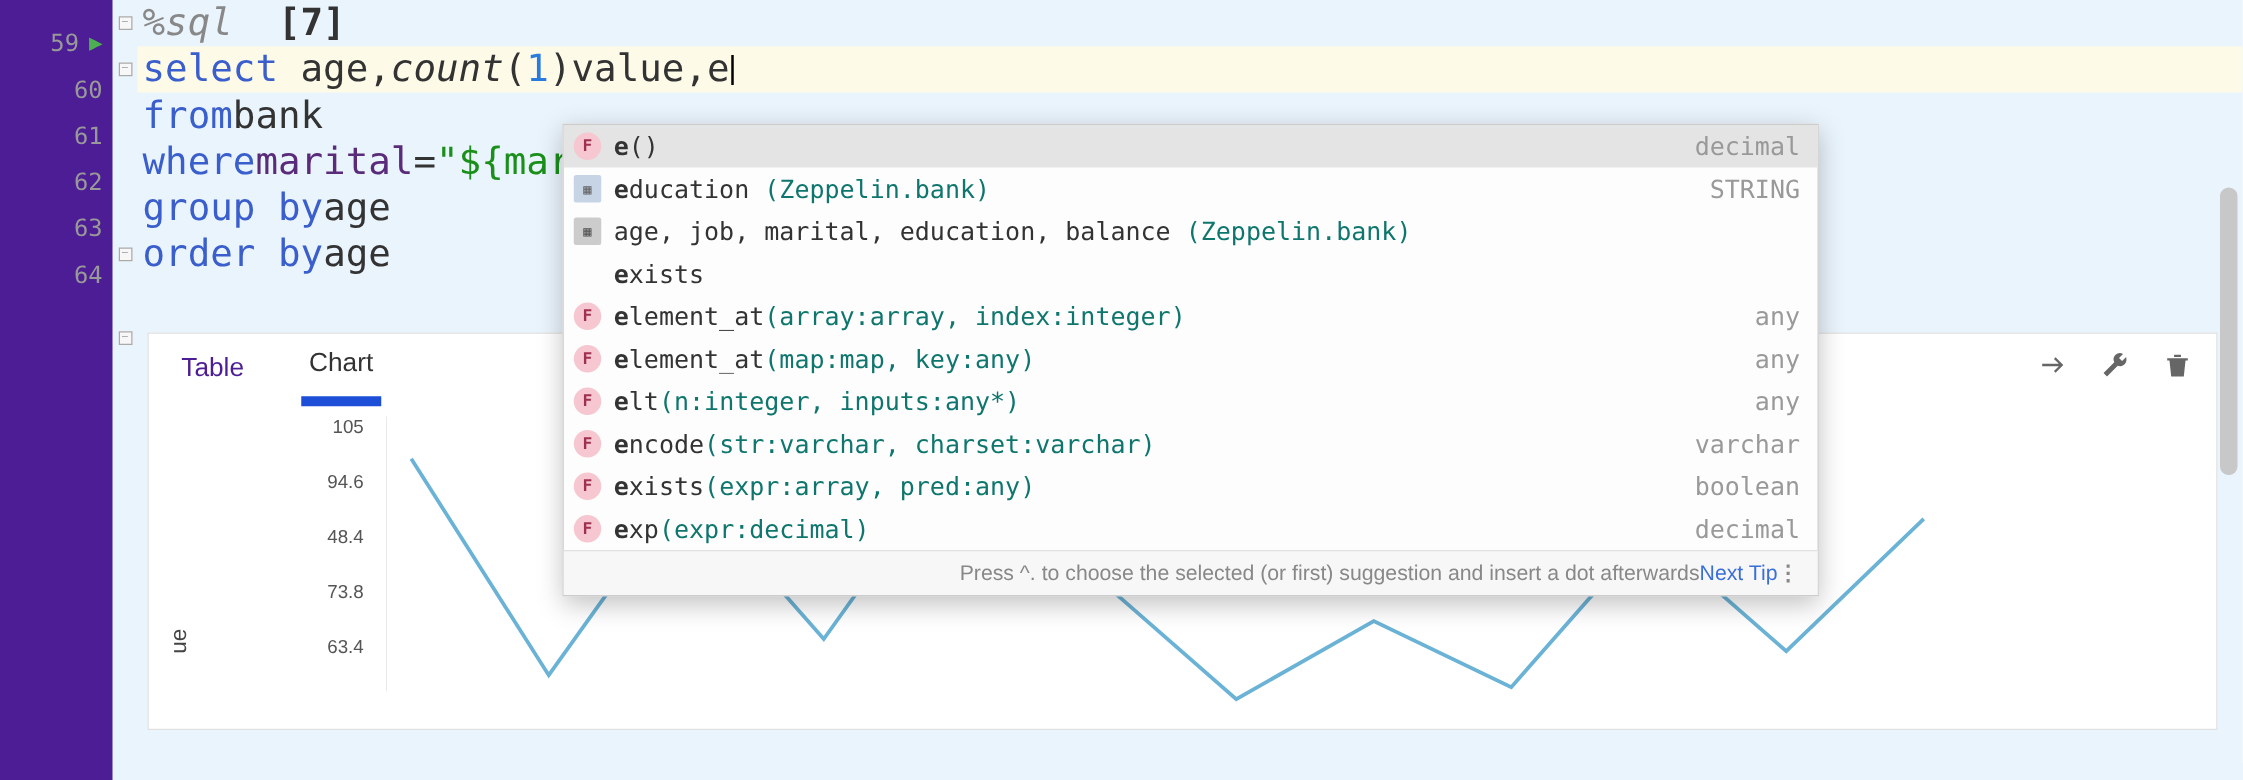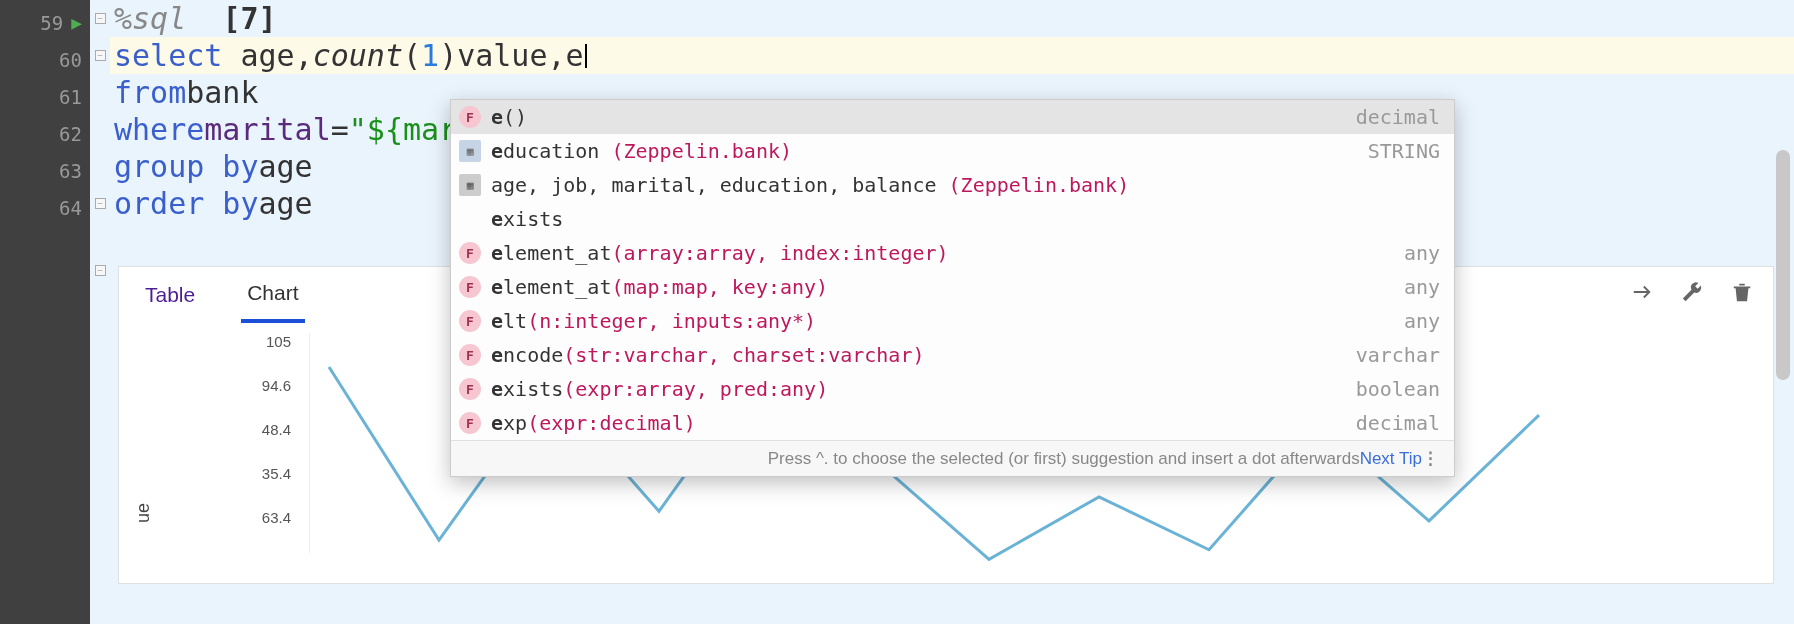--- a/index.html
+++ b/index.html
@@ -13,22 +13,22 @@
       position: relative;
     }
     .editor-area {
       display: flex;
       background: #eaf4fd;
       position: relative;
       height: 624px;
     }
     .gutter {
       width: 90px;
-      background: #404040;
-      padding-top: 4px;
+      background: #4c1d95;
+      padding-top: 16px;
       flex-shrink: 0;
     }
     .gutter-row {
       height: 37px;
       display: flex;
       align-items: center;
       justify-content: flex-end;
       padding-right: 8px;
       color: #999;
       font-size: 19px;
@@ -124,21 +124,21 @@
       font-weight: bold;
       margin-right: 10px;
       flex-shrink: 0;
     }
     .ac-icon.f { background: #f6c7d0; color: #a03050; }
     .ac-icon.col { border-radius: 2px; background: #c7d4e6; color: #666; font-size: 11px; }
     .ac-icon.tbl { border-radius: 2px; background: #ccc; color: #555; font-size: 11px; }
     .ac-icon.blank { background: transparent; }
     .ac-label { flex: 1; color: #333; overflow: hidden;}
     .ac-label .hl { font-weight: bold; color: #333; }
-    .ac-label .params { color: #be185d; }
+    .ac-label .params { color: #0f766e; }
     .ac-type { color: #999; margin-left: 9px; }
     .ac-footer {
       height: 36px;
       border-top: 1px solid #e0e0e0;
       display: flex;
       align-items: center;
       padding: 0 14px 0 12px;
       font-family: -apple-system, "Segoe UI", sans-serif;
       font-size: 17px;
       background: #f7f7f7;
@@ -158,21 +158,21 @@
       display: flex;
       align-items: center;
       height: 56px;
       font-family: -apple-system, "Segoe UI", sans-serif;
       font-size: 21px;
       padding: 0 20px;
       gap: 40px;
       position: relative;
     }
     .output-tab { color: #4c1d95; cursor: pointer; padding: 14px 6px; }
-    .output-tab.active { color: #333; border-bottom: 4px solid #1d4ed8; }
+    .output-tab.active { color: #333; border-bottom: 8px solid #1d4ed8; }
     .output-icons {
       position: absolute;
       right: 20px;
       display: flex;
       gap: 28px;
       color: #666;
       font-size: 22px;
     }
     .output-icons span { cursor: pointer; }
     .chart-area {
@@ -346,21 +346,21 @@
             <path d="M3 6h18v2H3zM5 8h14l-1.5 14h-11zM9 3h6v2H9z"></path>
           </svg>
       </span>
     </div>
   </div>
   <div class="chart-area">
     <div class="y-axis">
       <div class="y-tick" style="top:0px">105</div>
       <div class="y-tick" style="top:44px">94.6</div>
       <div class="y-tick" style="top:88px">48.4</div>
-      <div class="y-tick" style="top:132px">35.4</div>
+      <div class="y-tick" style="top:132px">73.8</div>
       <div class="y-tick" style="top:176px">63.4</div>
     </div>
     <div class="y-label">ue</div>
     <svg class="chart-svg" viewBox="0 0 1280 250" preserveAspectRatio="none">
       <line x1="0" y1="0" x2="0" y2="220" stroke="#ddd" stroke-width="1"></line>
       <polyline id="chart-line" points="20,34.03846153846154 130,207.1153846153846 240,53.269230769230774 350,178.26923076923077 460,24.423076923076916 570,130.19230769230768 680,226.34615384615384 790,163.84615384615384 900,216.7307692307692 1010,91.73076923076923 1120,187.8846153846154 1230,82.1153846153846"></polyline>
     </svg>
   </div>
 </div>
 

